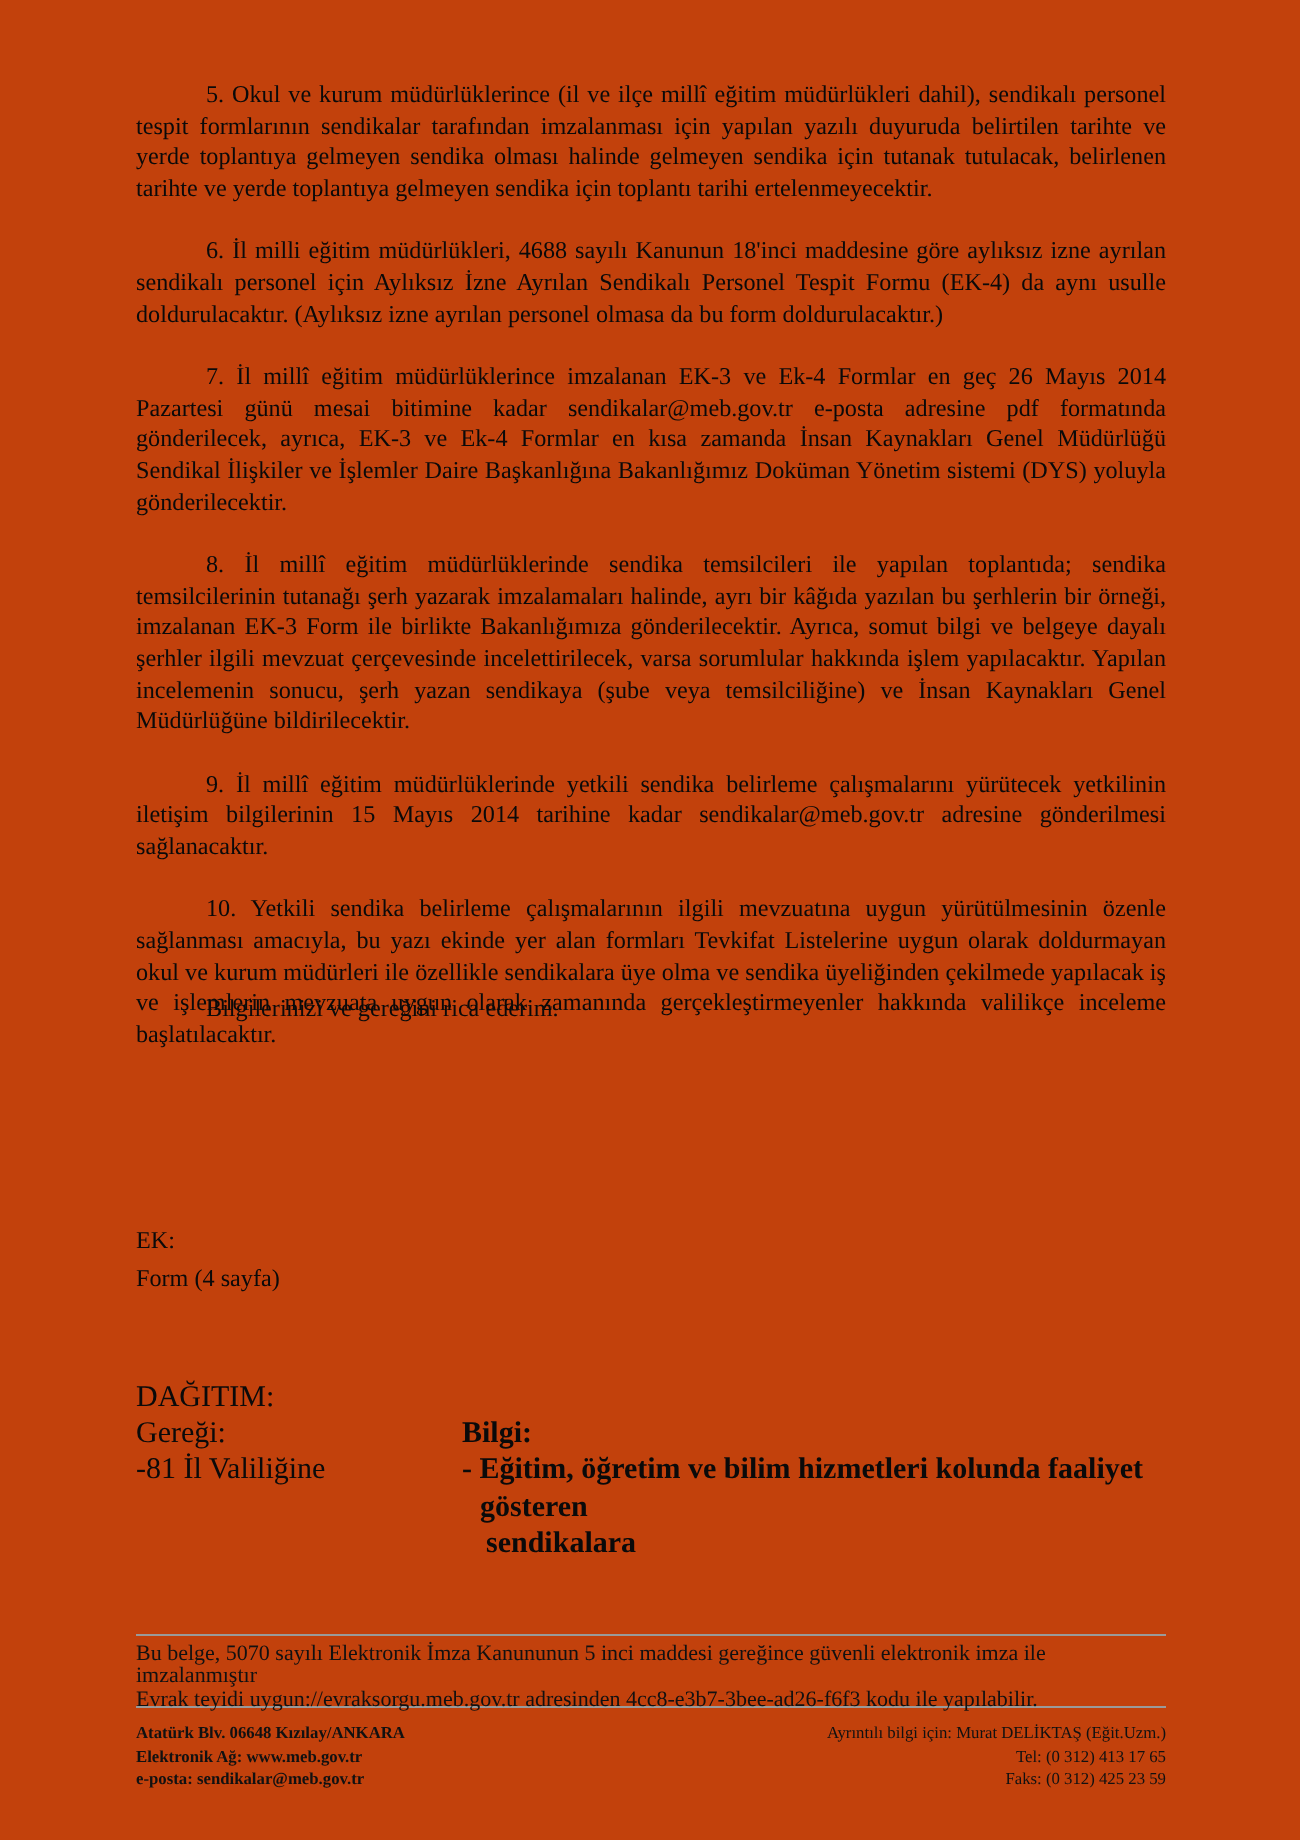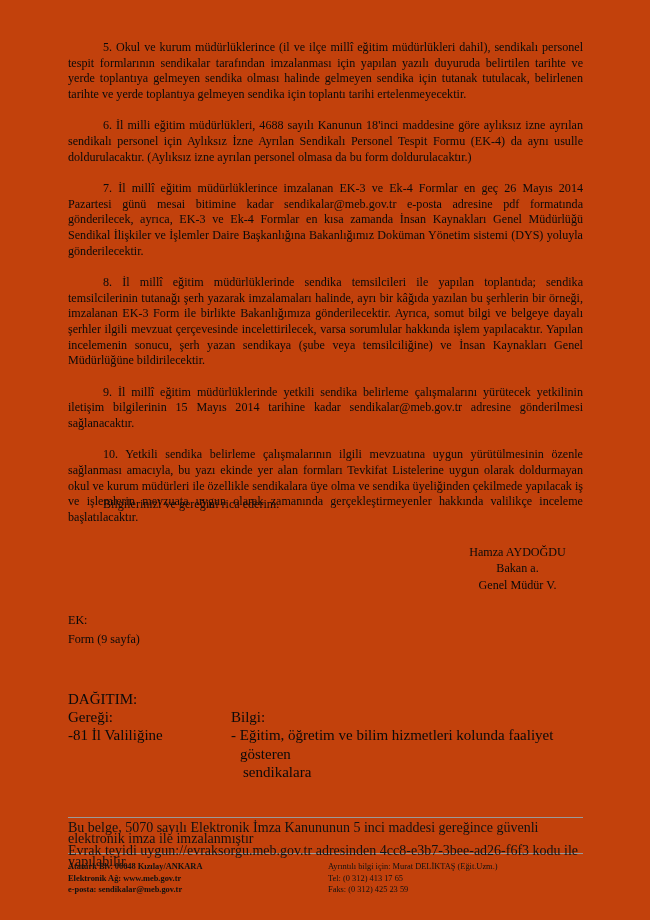--- a/index.html
+++ b/index.html
@@ -95,20 +95,21 @@
     position: absolute;
     left: 0;
     top: 0;
     width: 160px;
   }
   .dag-col-right {
     position: absolute;
     left: 163px;
     top: 0;
     width: 352px;
+    font-weight: bold;
   }
   .dag-col-right .wrap-indent {
     padding-left: 9px;
     text-indent: -9px;
   }
   .dag-col-right .cont {
     padding-left: 12px;
   }
 
   
@@ -122,21 +123,21 @@
     margin: 0;
   }
   #rule-top { top: 817px; }
   #rule-mid { top: 853px; }
 
   .esig-note {
     position: absolute;
     left: 68px;
     top: 822px;
     width: 518px;
-    font-size: 14px;
+    font-size: 11px;
     line-height: 11.3px;
     color: #111;
   }
 
   .footer-cols {
     position: absolute;
     left: 68px;
     top: 861px;
     width: 515px;
     font-size: 8.4px;
@@ -149,48 +150,44 @@
     top: 0;
     width: 250px;
     text-align: left;
     font-weight: bold;
   }
   .footer-right {
     position: absolute;
     right: 0;
     top: 0;
     width: 255px;
+    text-align: right;
   }
   .nowrap { white-space: nowrap; }
 </style>
 </head>
 <body>
 
 <div class="page">
 
   <div class="body-block">
     <p class="para">5. Okul ve kurum müdürlüklerince (il ve ilçe millî eğitim müdürlükleri dahil), sendikalı personel tespit formlarının sendikalar tarafından imzalanması için yapılan yazılı duyuruda belirtilen tarihte ve yerde toplantıya gelmeyen sendika olması halinde gelmeyen sendika için tutanak tutulacak, belirlenen tarihte ve yerde toplantıya gelmeyen sendika için toplantı tarihi ertelenmeyecektir.</p>
     <p class="para">6. İl milli eğitim müdürlükleri, 4688 sayılı Kanunun 18'inci maddesine göre aylıksız izne ayrılan sendikalı personel için Aylıksız İzne Ayrılan Sendikalı Personel Tespit Formu (EK-4) da aynı usulle doldurulacaktır. (Aylıksız izne ayrılan personel olmasa da bu form doldurulacaktır.)</p>
     <p class="para">7. İl millî eğitim müdürlüklerince imzalanan EK-3 ve Ek-4 Formlar en geç 26 Mayıs 2014 Pazartesi günü mesai bitimine kadar sendikalar@meb.gov.tr e-posta adresine pdf formatında gönderilecek, ayrıca, EK-3 ve Ek-4 Formlar en kısa zamanda İnsan Kaynakları Genel Müdürlüğü Sendikal İlişkiler ve İşlemler Daire Başkanlığına Bakanlığımız Doküman Yönetim sistemi (DYS) yoluyla gönderilecektir.</p>
     <p class="para">8. İl millî eğitim müdürlüklerinde sendika temsilcileri ile yapılan toplantıda; sendika temsilcilerinin tutanağı şerh yazarak imzalamaları halinde, ayrı bir kâğıda yazılan bu şerhlerin bir örneği, imzalanan EK-3 Form ile birlikte Bakanlığımıza gönderilecektir. Ayrıca, somut bilgi ve belgeye dayalı şerhler ilgili mevzuat çerçevesinde incelettirilecek, varsa sorumlular hakkında işlem yapılacaktır. Yapılan incelemenin sonucu, şerh yazan sendikaya (şube veya temsilciliğine) ve İnsan Kaynakları Genel Müdürlüğüne bildirilecektir.</p>
     <p class="para">9. İl millî eğitim müdürlüklerinde yetkili sendika belirleme çalışmalarını yürütecek yetkilinin iletişim bilgilerinin 15 Mayıs 2014 tarihine kadar sendikalar@meb.gov.tr adresine gönderilmesi sağlanacaktır.</p>
     <p class="para">10. Yetkili sendika belirleme çalışmalarının ilgili mevzuatına uygun yürütülmesinin özenle sağlanması amacıyla, bu yazı ekinde yer alan formları Tevkifat Listelerine uygun olarak doldurmayan okul ve kurum müdürleri ile özellikle sendikalara üye olma ve sendika üyeliğinden çekilmede yapılacak iş ve işlemlerin mevzuata uygun olarak zamanında gerçekleştirmeyenler hakkında valilikçe inceleme başlatılacaktır.</p>
   </div>
 
   <div class="closing">Bilgilerinizi ve gereğini rica ederim.</div>
 
-  <div class="signature">
-    <div>Hamza AYDOĞDU</div>
-    <div>Bakan a.</div>
-    <div>Genel Müdür V.</div>
-  </div>
 
   <div class="ek-block">
     <div>EK:</div>
-    <div>Form (9 sayfa)</div>
+    <div>Form (4 sayfa)</div>
   </div>
 
   <div class="dagitim-block">
     <div class="dagitim-title">DAĞITIM:</div>
     <div class="dagitim-cols">
       <div class="dag-col-left">
         <div>Gereği:</div>
         <div>-81 İl Valiliğine</div>
       </div>
       <div class="dag-col-right">

